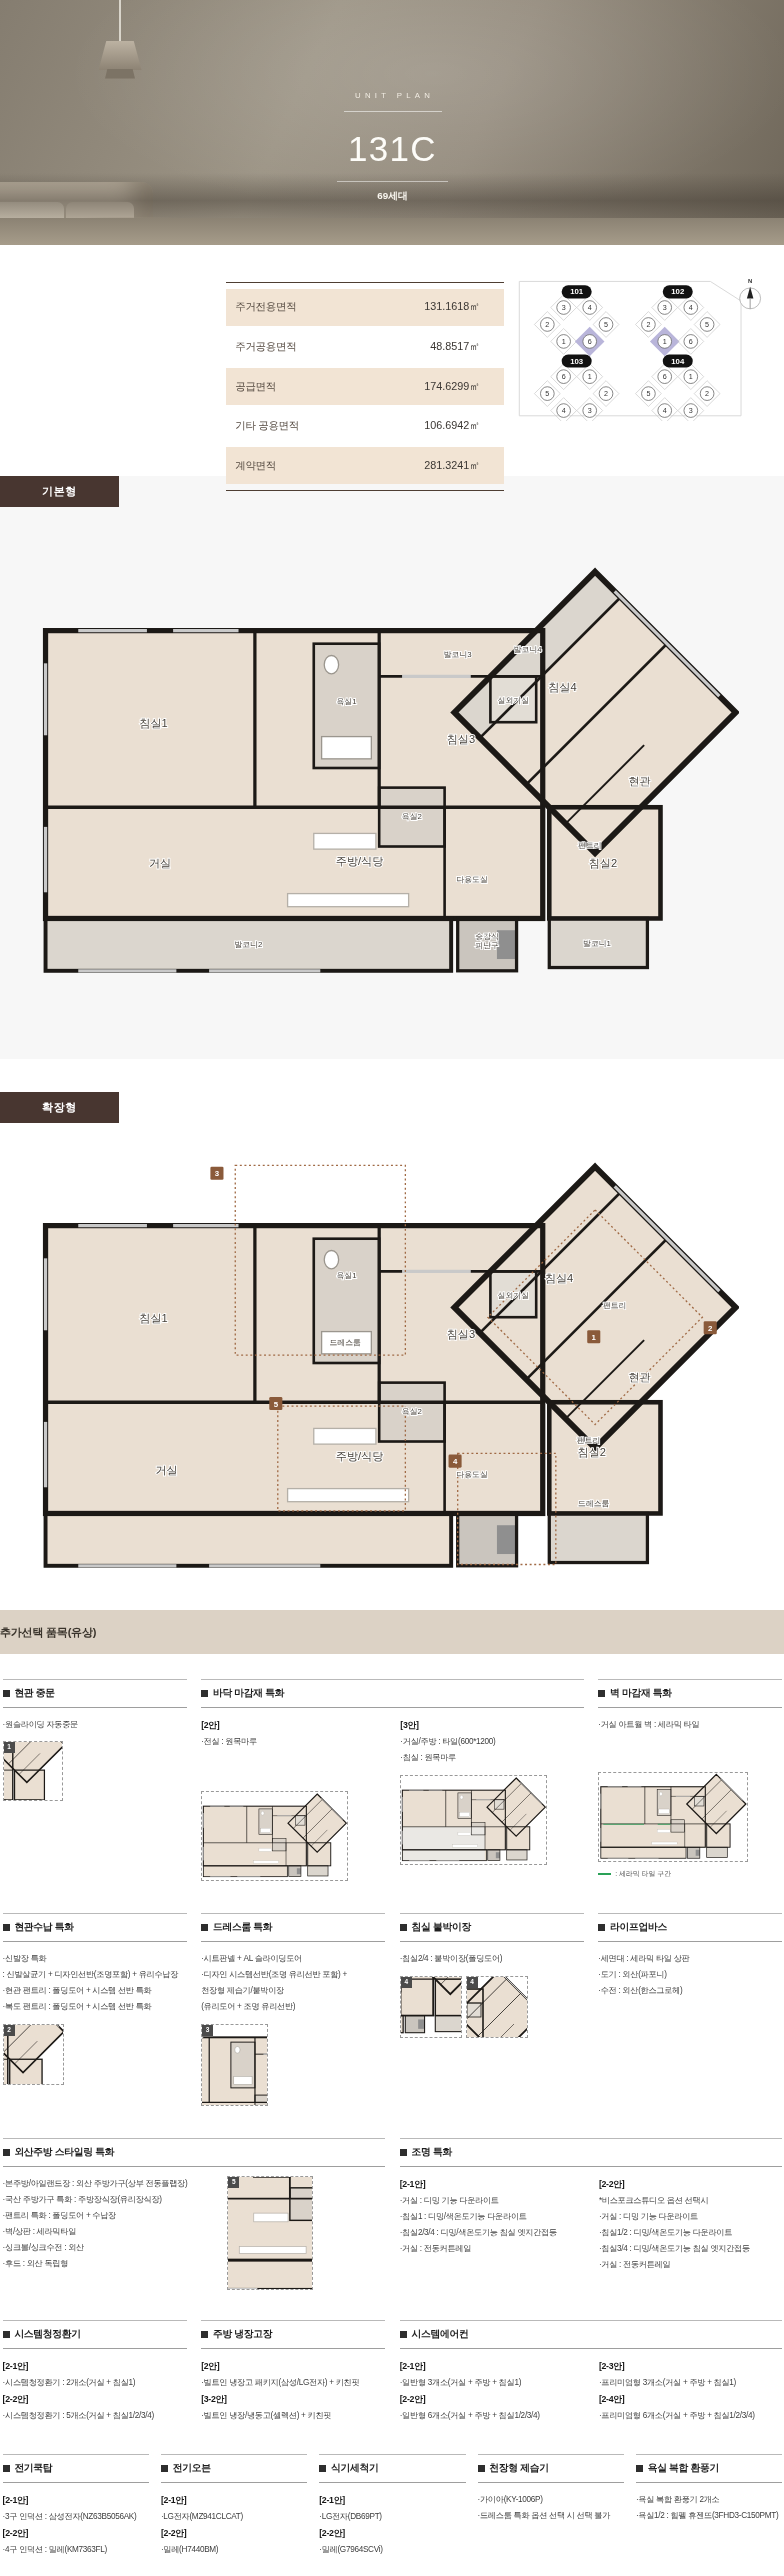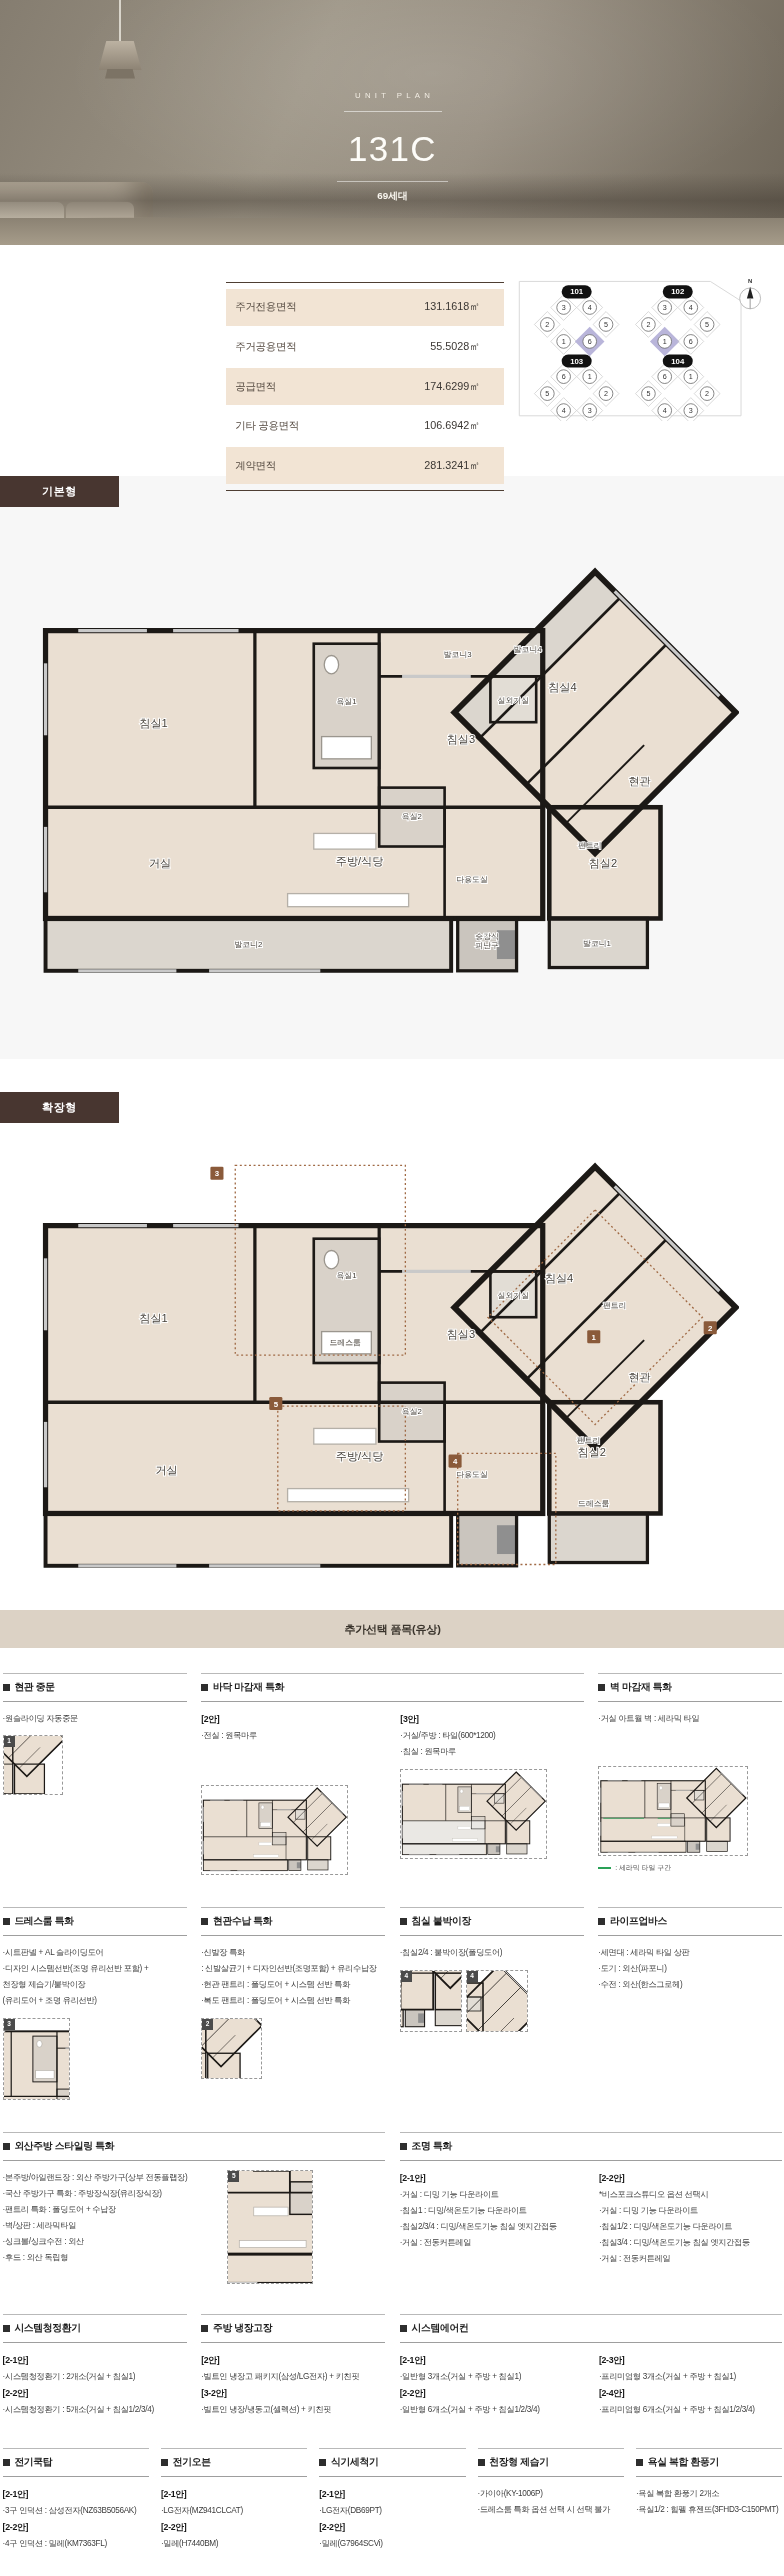--- a/index.html
+++ b/index.html
@@ -41,21 +41,21 @@
   .siteplan{position:absolute;left:511px;top:26px;}
   
   .sec-tab{width:119px;height:31px;background:#483630;color:#fff;font-size:11px;font-weight:bold;
         display:flex;align-items:center;justify-content:center;letter-spacing:0.7px;}
   .plan-sec.basic{height:583px;background:#f7f7f7;margin-bottom:33px;}
   .plan-sec.basic .plan-wrap{padding-top:45px;}
   .plan-sec.ext{height:518px;background:#fff;}
   .plan-sec.ext .plan-wrap{padding-top:24px;}
   .plan-wrap{margin-left:39px;}
   
-  .band{height:38px;background:#dcd2c5;display:flex;align-items:center;justify-content:center;
+  .band{height:44px;background:#dcd2c5;display:flex;align-items:center;justify-content:flex-start;
         font-size:11px;font-weight:bold;color:#3a342c;letter-spacing:-0.2px;}
   .options{padding:25px 2.6px 0;}
   .orow{display:grid;grid-template-columns:repeat(4,1fr);column-gap:14.4px;margin-bottom:30px;align-items:start;}
   .orow5{display:grid;grid-template-columns:repeat(5,1fr);column-gap:11.8px;}
   .ocol.span2{grid-column:span 2;}
   .ohead{display:flex;align-items:center;gap:4.6px;border-top:0.7px solid #b9b9b9;border-bottom:1.3px solid #9e9e9e;
         padding:7.2px 0 6.5px;font-size:9.8px;font-weight:bold;color:#1f1f1f;letter-spacing:-0.3px;}
   .ohead .sq{width:7.2px;height:7.2px;background:#2e2e2e;flex:0 0 auto;}
   .olines{padding-top:9.2px;font-size:8.2px;color:#3d3d3d;line-height:1.95;letter-spacing:-0.3px;}
   .olines .tag{font-weight:bold;color:#161616;font-size:8.8px;margin-top:0;}
@@ -98,21 +98,21 @@
   </header>
 
   <section class="info">
     <div class="area-table" id="areaTable">
         <div class="tr odd">
           <div class="tl">주거전용면적</div>
           <div class="tv">131.1618㎡</div>
         </div>
         <div class="tr">
           <div class="tl">주거공용면적</div>
-          <div class="tv">55.5028㎡</div>
+          <div class="tv">48.8517㎡</div>
         </div>
         <div class="tr odd">
           <div class="tl">공급면적</div>
           <div class="tv">174.6299㎡</div>
         </div>
         <div class="tr">
           <div class="tl">기타 공용면적</div>
           <div class="tv">106.6942㎡</div>
         </div>
         <div class="tr odd">
@@ -551,20 +551,70 @@
               <line x1="28" y1="393" x2="324" y2="393" stroke="#2aa157" stroke-width="6"></line>
               <line x1="424" y1="393" x2="516" y2="393" stroke="#2aa157" stroke-width="6"></line>
             </svg></div><div class="legend">
             <div class="ln"></div>
             <span>: 세라믹 타일 구간</span>
           </div></div>
       </div>
       <div class="orow">
         <div class="ocol"><div class="ohead">
             <div class="sq"></div>
+            <span>현관수납 특화</span>
+          </div><div class="olines">
+            <div>·신발장 특화</div>
+            <div>: 신발살균기 + 디자인선반(조명포함) + 유리수납장</div>
+            <div>·현관 팬트리 : 폴딩도어 + 시스템 선반 특화</div>
+            <div>·복도 팬트리 : 폴딩도어 + 시스템 선반 특화</div>
+          </div><div class="thumb" style="margin-top: 9.2px;"><svg viewBox="750 210 310 310" width="59" height="59">
+              <rect x="10" y="120" width="760" height="440" fill="#eadfd2"></rect>
+              <polygon points="850,30 1065,245 850,460 635,245" fill="#eadfd2"></polygon>
+              <rect x="780" y="390" width="170" height="170" fill="#eadfd2"></rect>
+              <rect x="10" y="560" width="620" height="80" fill="#eadfd2"></rect>
+              <rect x="640" y="560" width="90" height="80" fill="#cac5be"></rect>
+              <rect x="780" y="560" width="150" height="75" fill="#dbd6ce"></rect>
+              <polygon points="850,30 889,69 674,284 635,245" fill="#eadfd2"></polygon>
+              <rect x="420" y="140" width="100" height="190" fill="#d9d2c9"></rect>
+              <rect x="520" y="360" width="100" height="90" fill="#d9d2c9"></rect>
+              <rect x="690" y="190" width="70" height="70" fill="#e2ddd5"></rect>
+              <rect x="420" y="430" width="95" height="24" fill="#fff" stroke="#b5b0a8" stroke-width="2"></rect>
+              <rect x="380" y="522" width="185" height="20" fill="#fff" stroke="#b5b0a8" stroke-width="2"></rect>
+              <ellipse cx="447" cy="172" rx="11" ry="14" fill="#fff" stroke="#9b968e" stroke-width="2"></ellipse>
+              <rect x="432" y="282" width="76" height="34" fill="#fff" stroke="#9b968e" stroke-width="2"></rect>
+              <rect x="700" y="578" width="30" height="44" fill="#8f8f8f"></rect>
+              <rect x="10" y="120" width="760" height="440" fill="none" stroke="#1c1916" stroke-width="8"></rect>
+              <polygon points="850,30 1065,245 850,460 635,245" fill="none" stroke="#1c1916" stroke-width="9"></polygon>
+              <rect x="780" y="390" width="170" height="170" fill="none" stroke="#1c1916" stroke-width="7"></rect>
+              <rect x="10" y="560" width="620" height="80" fill="none" stroke="#1c1916" stroke-width="6"></rect>
+              <rect x="640" y="560" width="90" height="80" fill="none" stroke="#1c1916" stroke-width="5"></rect>
+              <rect x="780" y="560" width="150" height="75" fill="none" stroke="#1c1916" stroke-width="5"></rect>
+              <rect x="420" y="140" width="100" height="190" fill="none" stroke="#1c1916" stroke-width="4"></rect>
+              <rect x="520" y="360" width="100" height="90" fill="none" stroke="#1c1916" stroke-width="4"></rect>
+              <rect x="690" y="190" width="70" height="70" fill="none" stroke="#1c1916" stroke-width="4"></rect>
+              <line x1="330" y1="120" x2="330" y2="390" stroke="#1c1916" stroke-width="5"></line>
+              <line x1="10" y1="390" x2="770" y2="390" stroke="#1c1916" stroke-width="5"></line>
+              <line x1="520" y1="120" x2="520" y2="390" stroke="#1c1916" stroke-width="5"></line>
+              <line x1="520" y1="190" x2="770" y2="190" stroke="#1c1916" stroke-width="4"></line>
+              <line x1="620" y1="390" x2="620" y2="560" stroke="#1c1916" stroke-width="4"></line>
+              <line x1="889" y1="69" x2="674" y2="284" stroke="#1c1916" stroke-width="4"></line>
+              <line x1="745" y1="355" x2="960" y2="140" stroke="#1c1916" stroke-width="4"></line>
+              <line x1="805" y1="415" x2="925" y2="295" stroke="#1c1916" stroke-width="3"></line>
+              <line x1="60" y1="120" x2="165" y2="120" stroke="#c9c9c9" stroke-width="5"></line>
+              <line x1="205" y1="120" x2="305" y2="120" stroke="#c9c9c9" stroke-width="5"></line>
+              <line x1="10" y1="170" x2="10" y2="280" stroke="#c9c9c9" stroke-width="5"></line>
+              <line x1="10" y1="420" x2="10" y2="520" stroke="#c9c9c9" stroke-width="5"></line>
+              <line x1="60" y1="640" x2="210" y2="640" stroke="#c9c9c9" stroke-width="5"></line>
+              <line x1="260" y1="640" x2="430" y2="640" stroke="#c9c9c9" stroke-width="5"></line>
+              <line x1="555" y1="190" x2="660" y2="190" stroke="#c9c9c9" stroke-width="5"></line>
+              <line x1="880" y1="60" x2="1040" y2="220" stroke="#c9c9c9" stroke-width="5"></line>
+            </svg><div class="mk">2</div></div></div>
+        <div class="ocol"><div class="ohead">
+            <div class="sq"></div>
             <span>드레스룸 특화</span>
           </div><div class="olines">
             <div>·시트판넬 + AL 슬라이딩도어</div>
             <div>·디자인 시스템선반(조명 유리선반 포함) +</div>
             <div>천장형 제습기/붙박이장</div>
             <div>(유리도어 + 조명 유리선반)</div>
           </div><div class="thumb" style="margin-top: 9.2px;"><svg viewBox="300 70 270 330" width="65" height="80">
               <rect x="10" y="120" width="760" height="440" fill="#eadfd2"></rect>
               <polygon points="850,30 1065,245 850,460 635,245" fill="#eadfd2"></polygon>
               <rect x="780" y="390" width="170" height="170" fill="#eadfd2"></rect>
@@ -599,70 +649,20 @@
               <line x1="805" y1="415" x2="925" y2="295" stroke="#1c1916" stroke-width="3"></line>
               <line x1="60" y1="120" x2="165" y2="120" stroke="#c9c9c9" stroke-width="5"></line>
               <line x1="205" y1="120" x2="305" y2="120" stroke="#c9c9c9" stroke-width="5"></line>
               <line x1="10" y1="170" x2="10" y2="280" stroke="#c9c9c9" stroke-width="5"></line>
               <line x1="10" y1="420" x2="10" y2="520" stroke="#c9c9c9" stroke-width="5"></line>
               <line x1="60" y1="640" x2="210" y2="640" stroke="#c9c9c9" stroke-width="5"></line>
               <line x1="260" y1="640" x2="430" y2="640" stroke="#c9c9c9" stroke-width="5"></line>
               <line x1="555" y1="190" x2="660" y2="190" stroke="#c9c9c9" stroke-width="5"></line>
               <line x1="880" y1="60" x2="1040" y2="220" stroke="#c9c9c9" stroke-width="5"></line>
             </svg><div class="mk">3</div></div></div>
-        <div class="ocol"><div class="ohead">
-            <div class="sq"></div>
-            <span>현관수납 특화</span>
-          </div><div class="olines">
-            <div>·신발장 특화</div>
-            <div>: 신발살균기 + 디자인선반(조명포함) + 유리수납장</div>
-            <div>·현관 팬트리 : 폴딩도어 + 시스템 선반 특화</div>
-            <div>·복도 팬트리 : 폴딩도어 + 시스템 선반 특화</div>
-          </div><div class="thumb" style="margin-top: 9.2px;"><svg viewBox="750 210 310 310" width="59" height="59">
-              <rect x="10" y="120" width="760" height="440" fill="#eadfd2"></rect>
-              <polygon points="850,30 1065,245 850,460 635,245" fill="#eadfd2"></polygon>
-              <rect x="780" y="390" width="170" height="170" fill="#eadfd2"></rect>
-              <rect x="10" y="560" width="620" height="80" fill="#eadfd2"></rect>
-              <rect x="640" y="560" width="90" height="80" fill="#cac5be"></rect>
-              <rect x="780" y="560" width="150" height="75" fill="#dbd6ce"></rect>
-              <polygon points="850,30 889,69 674,284 635,245" fill="#eadfd2"></polygon>
-              <rect x="420" y="140" width="100" height="190" fill="#d9d2c9"></rect>
-              <rect x="520" y="360" width="100" height="90" fill="#d9d2c9"></rect>
-              <rect x="690" y="190" width="70" height="70" fill="#e2ddd5"></rect>
-              <rect x="420" y="430" width="95" height="24" fill="#fff" stroke="#b5b0a8" stroke-width="2"></rect>
-              <rect x="380" y="522" width="185" height="20" fill="#fff" stroke="#b5b0a8" stroke-width="2"></rect>
-              <ellipse cx="447" cy="172" rx="11" ry="14" fill="#fff" stroke="#9b968e" stroke-width="2"></ellipse>
-              <rect x="432" y="282" width="76" height="34" fill="#fff" stroke="#9b968e" stroke-width="2"></rect>
-              <rect x="700" y="578" width="30" height="44" fill="#8f8f8f"></rect>
-              <rect x="10" y="120" width="760" height="440" fill="none" stroke="#1c1916" stroke-width="8"></rect>
-              <polygon points="850,30 1065,245 850,460 635,245" fill="none" stroke="#1c1916" stroke-width="9"></polygon>
-              <rect x="780" y="390" width="170" height="170" fill="none" stroke="#1c1916" stroke-width="7"></rect>
-              <rect x="10" y="560" width="620" height="80" fill="none" stroke="#1c1916" stroke-width="6"></rect>
-              <rect x="640" y="560" width="90" height="80" fill="none" stroke="#1c1916" stroke-width="5"></rect>
-              <rect x="780" y="560" width="150" height="75" fill="none" stroke="#1c1916" stroke-width="5"></rect>
-              <rect x="420" y="140" width="100" height="190" fill="none" stroke="#1c1916" stroke-width="4"></rect>
-              <rect x="520" y="360" width="100" height="90" fill="none" stroke="#1c1916" stroke-width="4"></rect>
-              <rect x="690" y="190" width="70" height="70" fill="none" stroke="#1c1916" stroke-width="4"></rect>
-              <line x1="330" y1="120" x2="330" y2="390" stroke="#1c1916" stroke-width="5"></line>
-              <line x1="10" y1="390" x2="770" y2="390" stroke="#1c1916" stroke-width="5"></line>
-              <line x1="520" y1="120" x2="520" y2="390" stroke="#1c1916" stroke-width="5"></line>
-              <line x1="520" y1="190" x2="770" y2="190" stroke="#1c1916" stroke-width="4"></line>
-              <line x1="620" y1="390" x2="620" y2="560" stroke="#1c1916" stroke-width="4"></line>
-              <line x1="889" y1="69" x2="674" y2="284" stroke="#1c1916" stroke-width="4"></line>
-              <line x1="745" y1="355" x2="960" y2="140" stroke="#1c1916" stroke-width="4"></line>
-              <line x1="805" y1="415" x2="925" y2="295" stroke="#1c1916" stroke-width="3"></line>
-              <line x1="60" y1="120" x2="165" y2="120" stroke="#c9c9c9" stroke-width="5"></line>
-              <line x1="205" y1="120" x2="305" y2="120" stroke="#c9c9c9" stroke-width="5"></line>
-              <line x1="10" y1="170" x2="10" y2="280" stroke="#c9c9c9" stroke-width="5"></line>
-              <line x1="10" y1="420" x2="10" y2="520" stroke="#c9c9c9" stroke-width="5"></line>
-              <line x1="60" y1="640" x2="210" y2="640" stroke="#c9c9c9" stroke-width="5"></line>
-              <line x1="260" y1="640" x2="430" y2="640" stroke="#c9c9c9" stroke-width="5"></line>
-              <line x1="555" y1="190" x2="660" y2="190" stroke="#c9c9c9" stroke-width="5"></line>
-              <line x1="880" y1="60" x2="1040" y2="220" stroke="#c9c9c9" stroke-width="5"></line>
-            </svg><div class="mk">2</div></div></div>
         <div class="ocol">
           <div class="ohead">
             <div class="sq"></div>
             <span>침실 붙박이장</span>
           </div>
           <div class="olines">
             <div>·침실2/4 : 붙박이장(폴딩도어)</div>
           </div>
           <div class="thumbs2" style="margin-top: 9.2px;">
             <div class="thumb">

